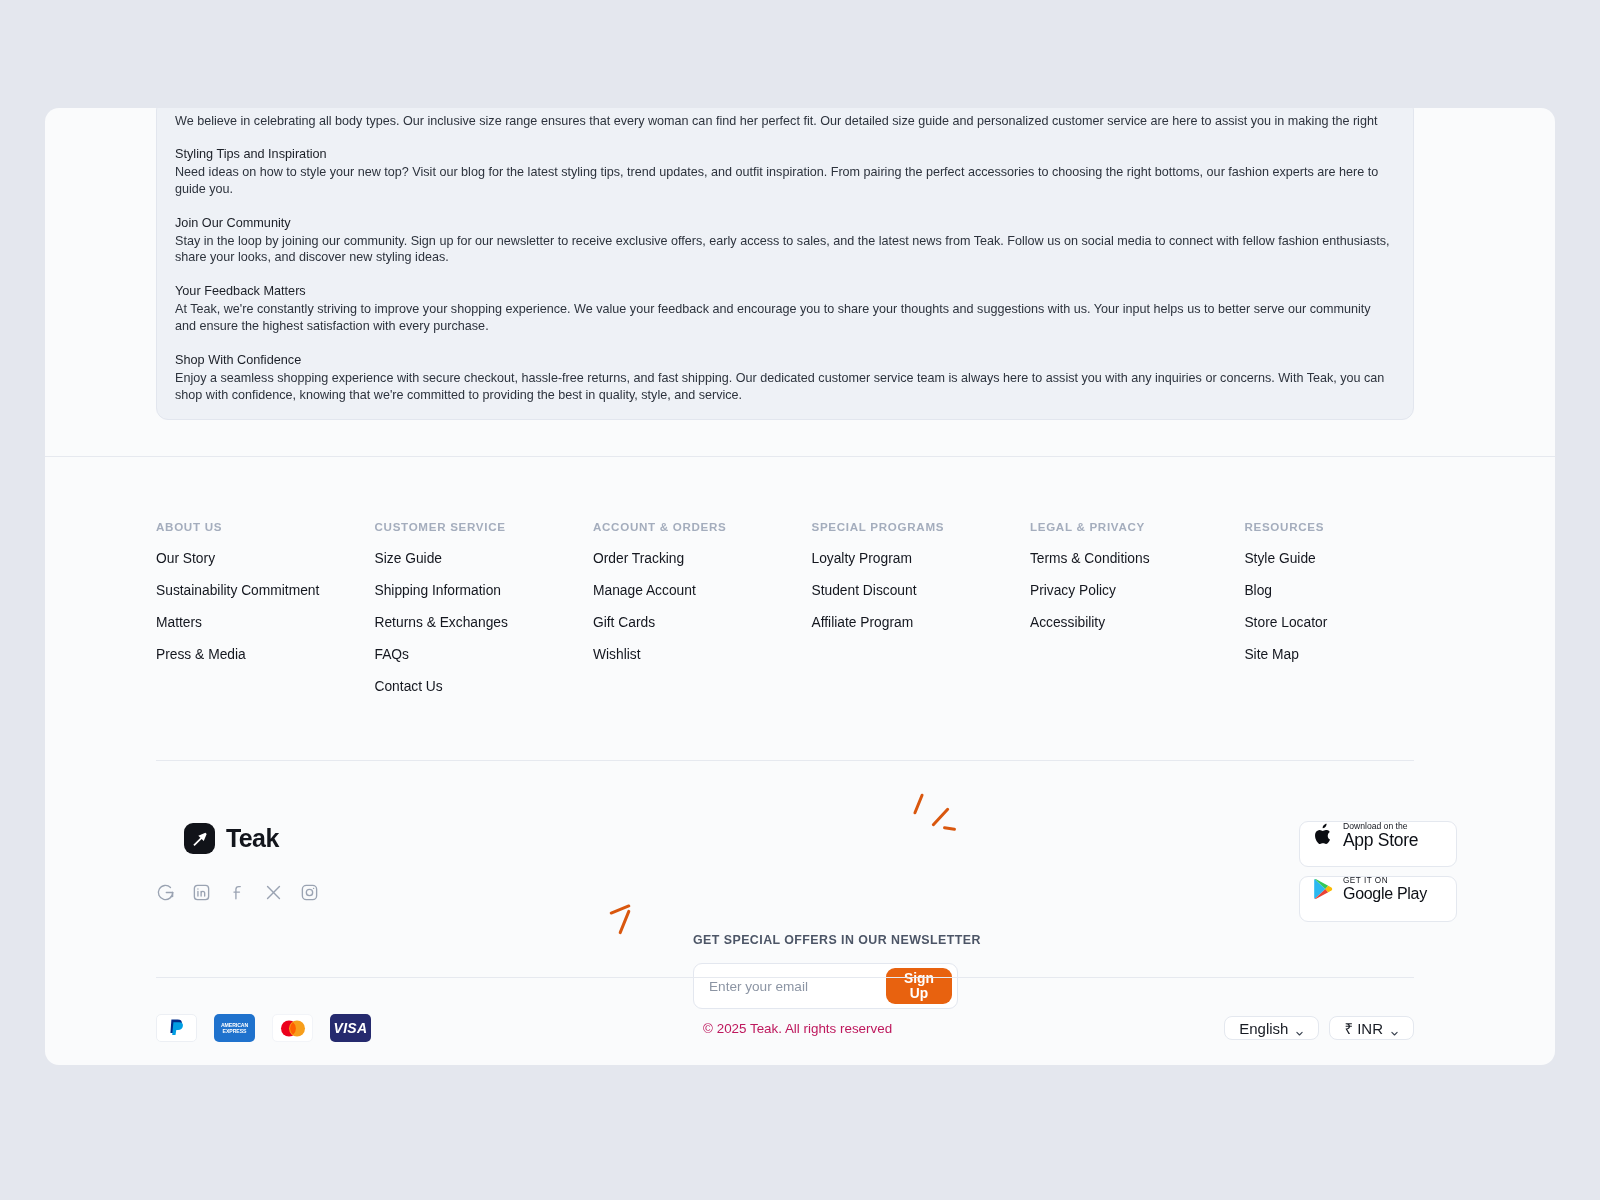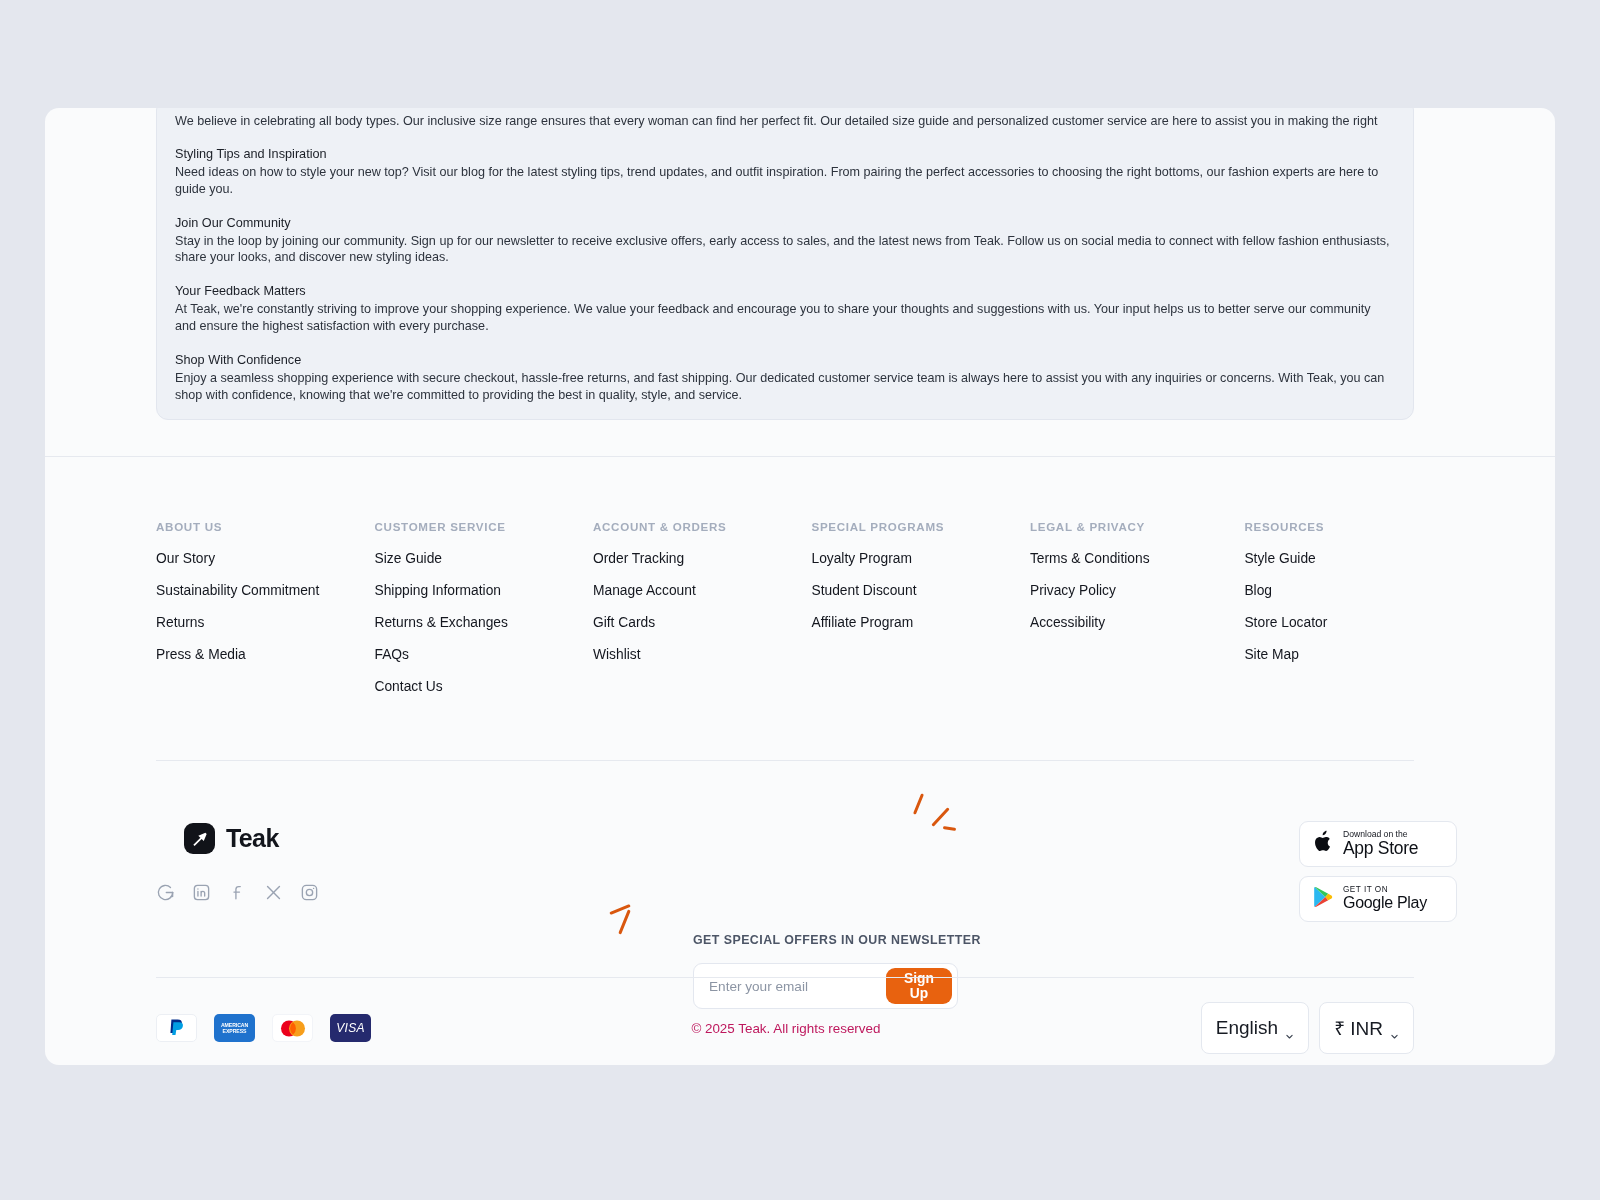--- a/index.html
+++ b/index.html
@@ -160,23 +160,23 @@
   }
   .spark { position: absolute; background: #d9570e; border-radius: 2px; }
 
   
   .stores { position: absolute; left: 1254px; top: 713px; }
   .badge {
     width: 158px; height: 46px;
     background: #ffffff;
     border: 1px solid #e4e8ef;
     border-radius: 9px;
-    display: flex; align-items: center;
+    display: flex; 
     gap: 9px;
-    padding: 11px 12px;
+    padding: 0 12px;
     margin-bottom: 9px;
     cursor: pointer;
   }
   .badge-txt { line-height: 1.05; }
   .badge-small { font-size: 8.6px; color: #14171f; display: block; }
   .badge-small.caps { font-size: 8.2px; letter-spacing: 0.5px; }
   .badge-big {
     font-size: 17.5px; color: #0d1016; display: block;
     letter-spacing: -0.3px; font-weight: 500;
   }
@@ -202,27 +202,27 @@
     display: flex; align-items: center; justify-content: center;
     overflow: hidden;
   }
   .pay.paypal { background: #ffffff; border: 1px solid #eceff4; }
   .pay.amex { background: #1f72cd; }
   .pay.mc { background: #ffffff; border: 1px solid #f2f4f8; }
   .pay.visa { background: #252a6e; }
   .copy { font-size: 13.4px; color: #be185d; }
   .selects { display: flex; gap: 10px; }
   .sel {
-    height: 52px;
+    height: 24px;
     background: #ffffff;
     border: 1px solid #e4e8ef;
     border-radius: 8px;
     display: flex; align-items: center; gap: 7px;
     padding: 0 14px;
-    font-size: 19px;
+    font-size: 15px;
     color: #171b23;
     cursor: pointer;
     white-space: nowrap;
   }
   .chev { width: 9px; height: 9px; display: block; }
 </style>
 </head>
 <body>
 
 <div class="page">
@@ -250,21 +250,21 @@
   </div>
 
   <div class="footer-hr"></div>
 
   <div class="cols">
 
     <div class="col">
       <div class="col-head">ABOUT US</div>
       <a class="col-link">Our Story</a>
       <a class="col-link">Sustainability Commitment</a>
-      <a class="col-link">Returns</a>
+      <a class="col-link">Matters</a>
       <a class="col-link">Press &amp; Media</a>
     </div>
 
     <div class="col">
       <div class="col-head">CUSTOMER SERVICE</div>
       <a class="col-link">Size Guide</a>
       <a class="col-link">Shipping Information</a>
       <a class="col-link">Returns &amp; Exchanges</a>
       <a class="col-link">FAQs</a>
       <a class="col-link">Contact Us</a>
@@ -406,21 +406,21 @@
         <span style="color:#fff;font-size:5.2px;font-weight:bold;line-height:6px;text-align:center;letter-spacing:-0.1px;">AMERICAN<br>EXPRESS</span>
       </span>
       <span class="pay mc">
         <svg width="30" height="19" viewBox="0 0 30 19">
           <circle cx="11" cy="9.5" r="8" fill="#eb001b"></circle>
           <circle cx="19" cy="9.5" r="8" fill="#f79e1b"></circle>
           <path d="M15 3.3a8 8 0 0 0 0 12.4 8 8 0 0 0 0-12.4z" fill="#ff5f00"></path>
         </svg>
       </span>
       <span class="pay visa">
-        <span style="color:#fff;font-size:12px;font-weight:normal;font-style:italic;letter-spacing:0.3px;">VISA</span>
+        <span style="color:#fff;font-size:14px;font-weight:bold;font-style:italic;letter-spacing:0.3px;">VISA</span>
       </span>
     </div>
 
     <div class="copy">© 2025 Teak. All rights reserved</div>
 
     <div class="selects">
       <div class="sel">
         <span>English</span>
         <span class="chev">
           <svg viewBox="0 0 12 12" fill="none" stroke="#3b4350" stroke-width="1.5" stroke-linecap="round" stroke-linejoin="round">

